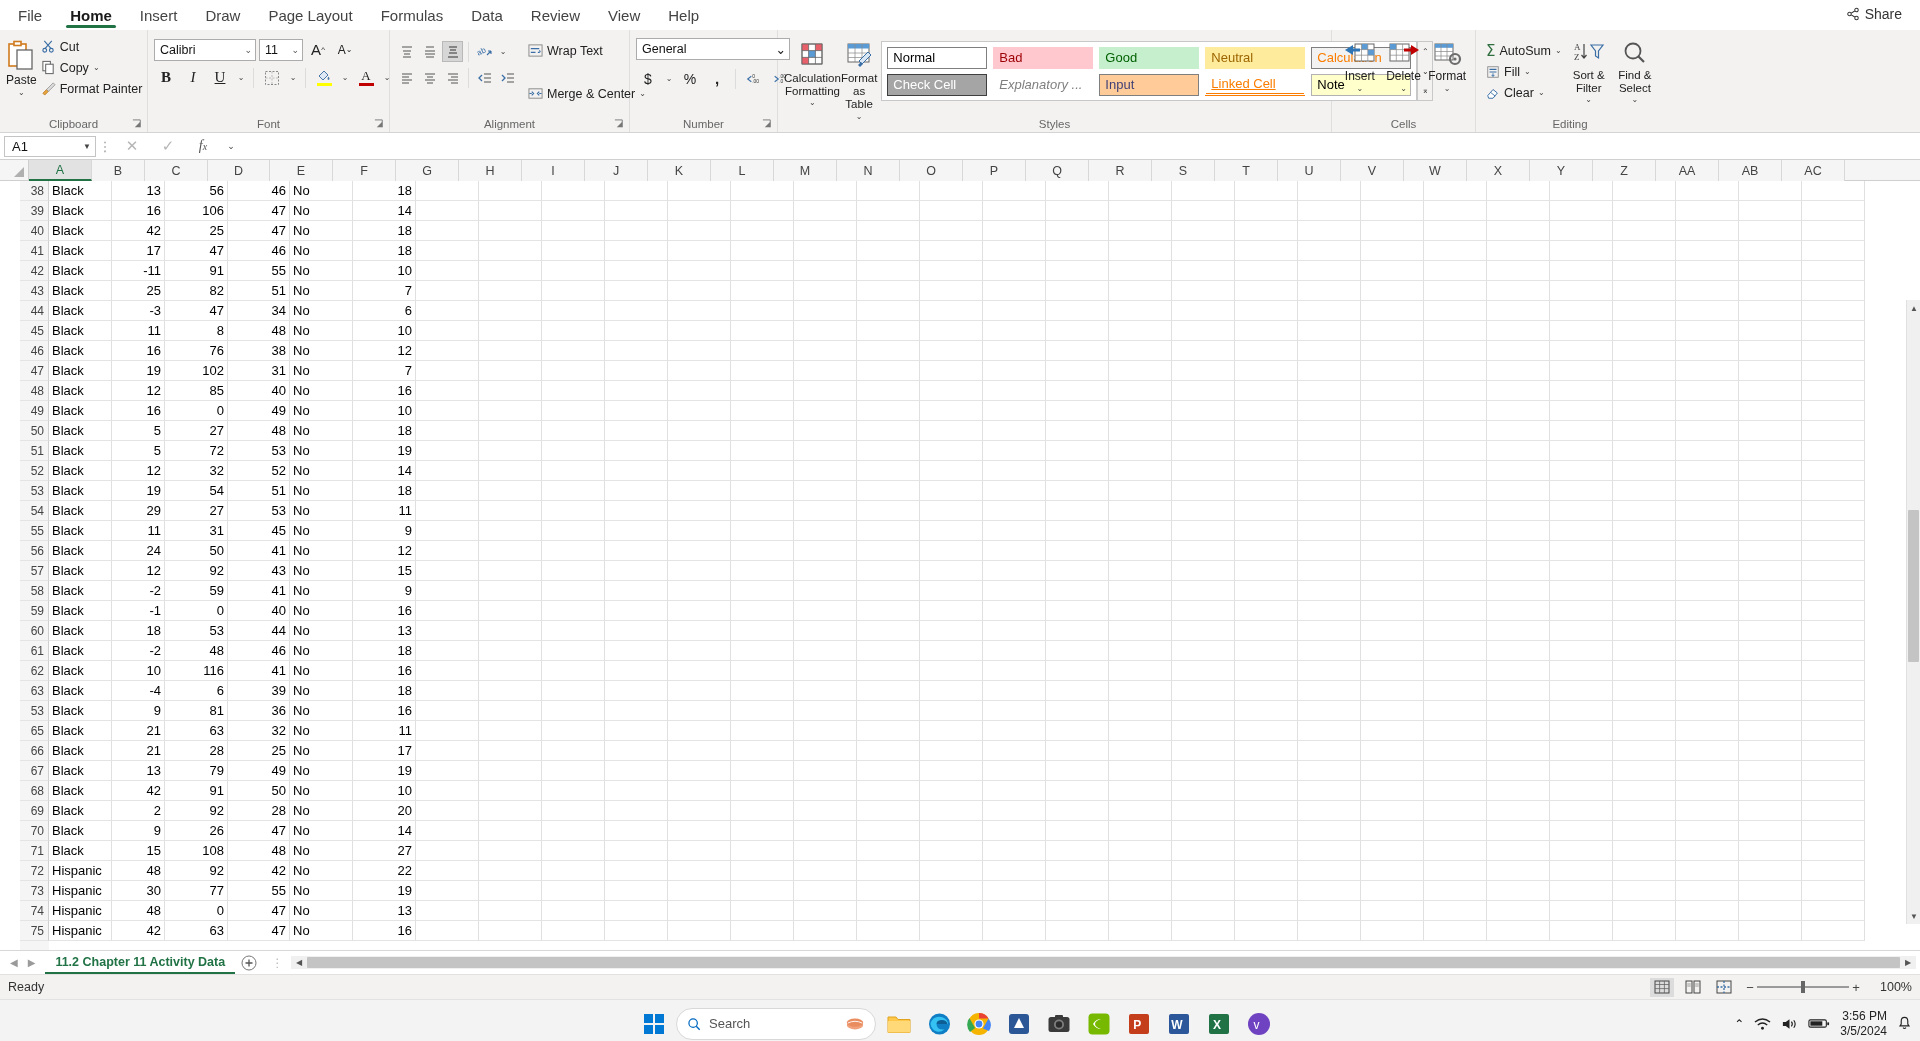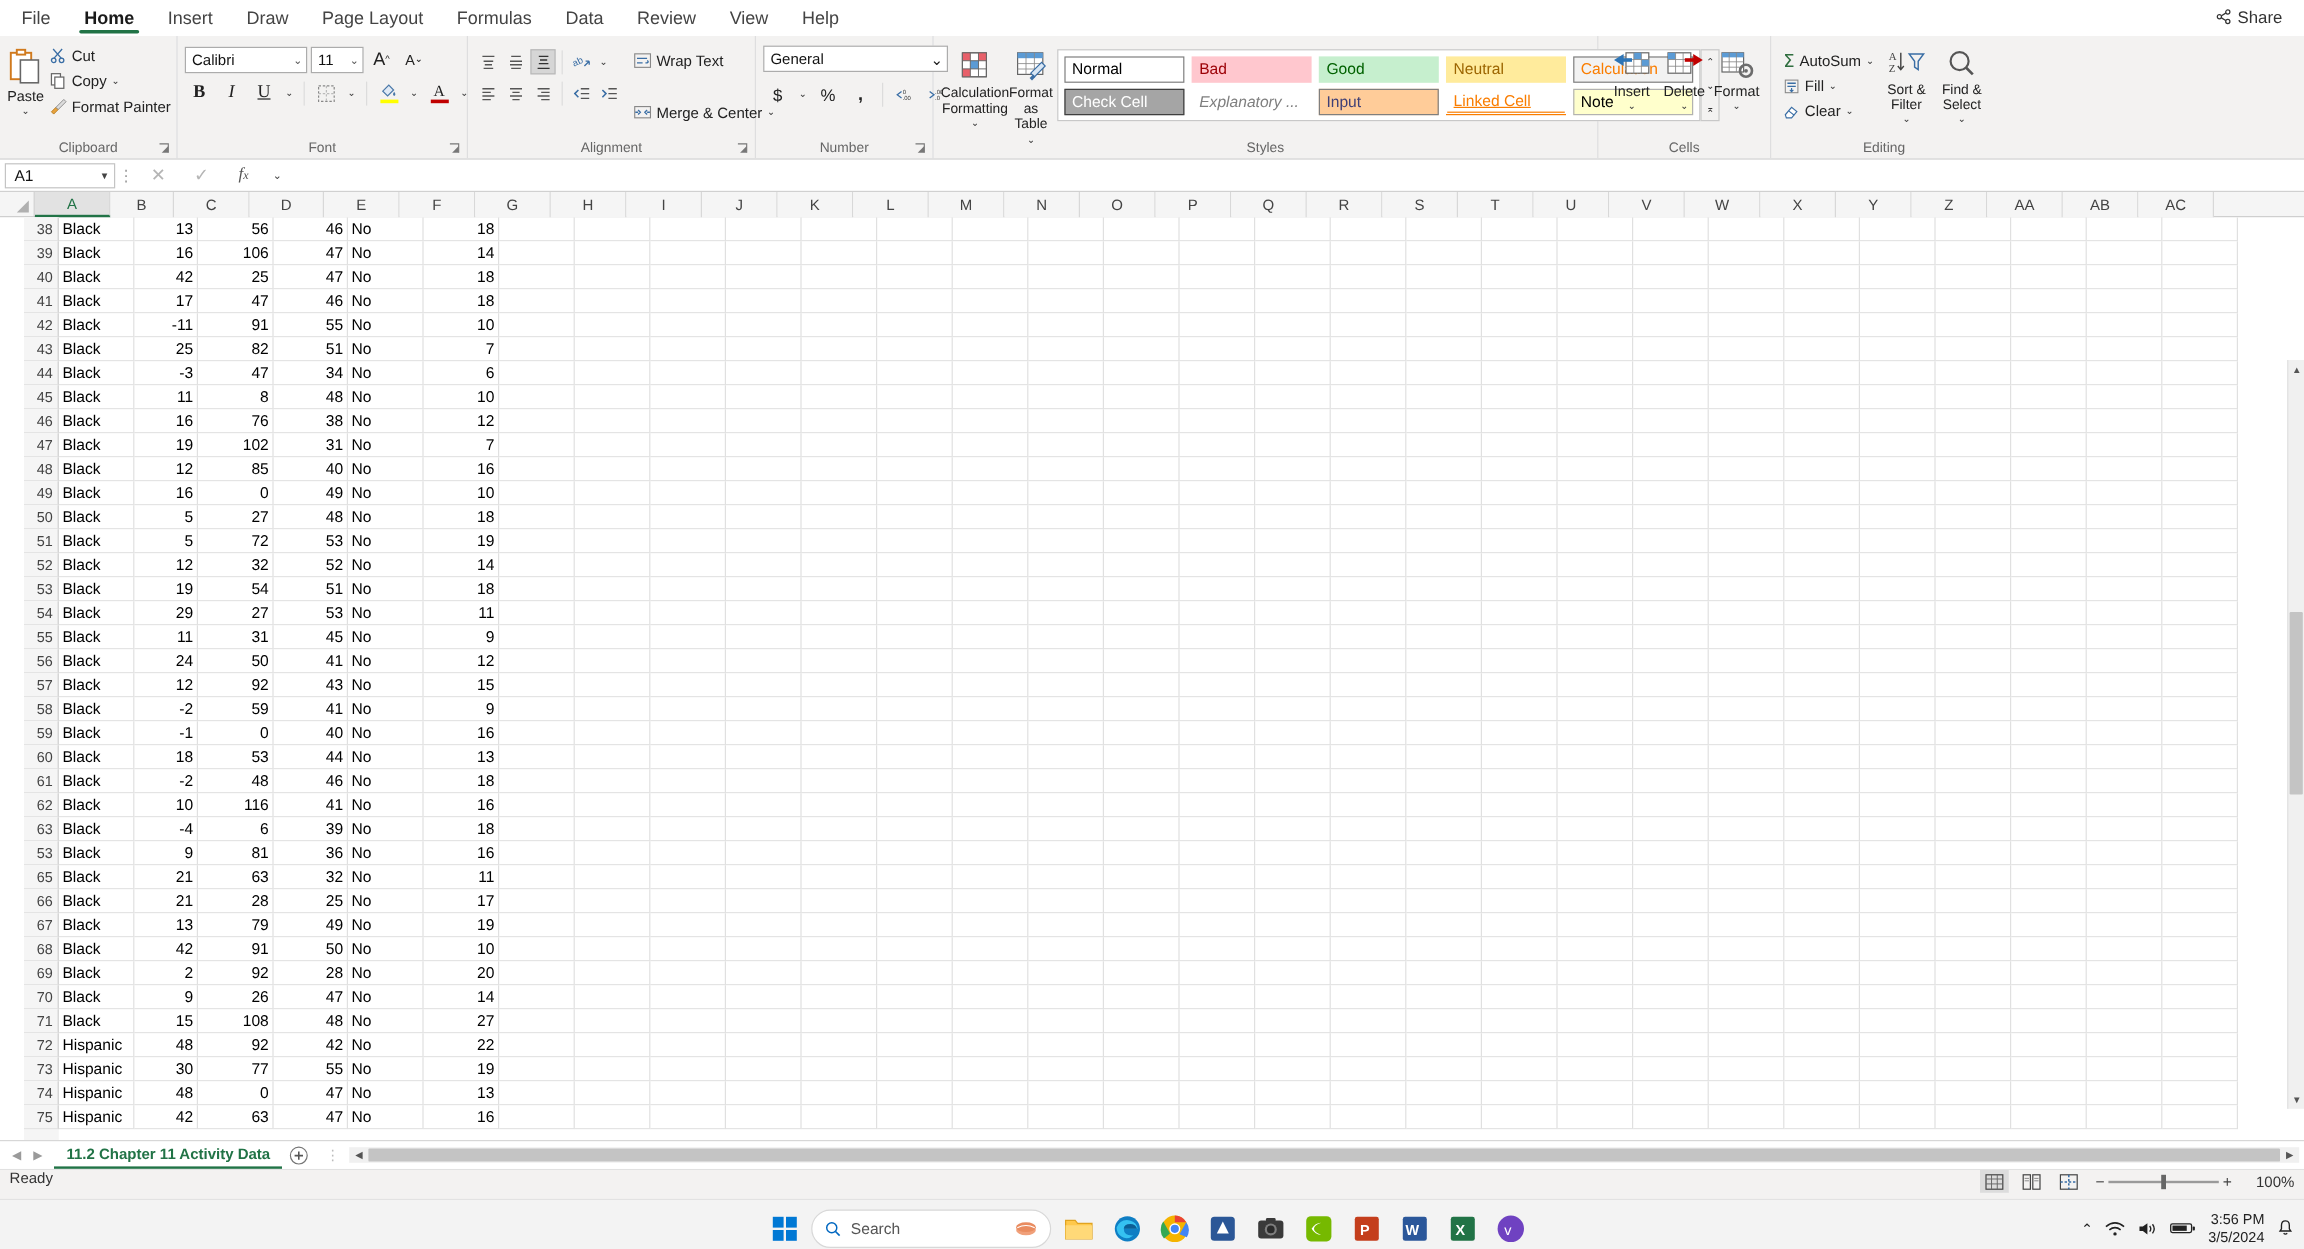--- a/index.html
+++ b/index.html
@@ -217,21 +217,21 @@
   }
   .addsheet { display:flex; align-items:center; justify-content:center; width: 28px; color:#555; font-size: 14px; }
   .hscroll-area { flex: 1; display: flex; align-items: center; padding-right: 4px; }
   .hs-dots { color: #bbb; font-size: 12px; padding: 0 8px; }
   .hscroll { flex: 1; height: 13px; background: #f0f0f0; position: relative; display:flex; align-items:center; }
   .hsarrow { width: 16px; text-align:center; font-size: 8px; color: #555; }
   .hthumb { position:absolute; left: 16px; right: 16px; top:1px; bottom:1px; background:#c4c4c4; border-radius:1px;}
 
   
   .statusbar {
-    height: 25px; display: flex; align-items: flex-start;
+    height: 25px; display: flex; align-items: center;
     background: #f3f2f1; border-top: 1px solid #e1e1e1;
     font-size: 12.5px; color: #333; padding: 0 8px;
   }
   .status-left { flex: 1; }
   .status-right { display: flex; align-items: center; gap: 7px; }
   .viewbtn { width: 24px; height: 19px; display:flex;align-items:center;justify-content:center; color:#444; }
   .viewbtn.active { background: #dcdcdc; }
   .zoomslider { display:flex; align-items:center; gap:0px; width: 120px; }
   .zline { flex:1; height:2px; background:#9a9a9a; position:relative; }
   .zhandle { position:absolute; left:48%; top:-5px; width:4px; height:12px; background:#666; }

